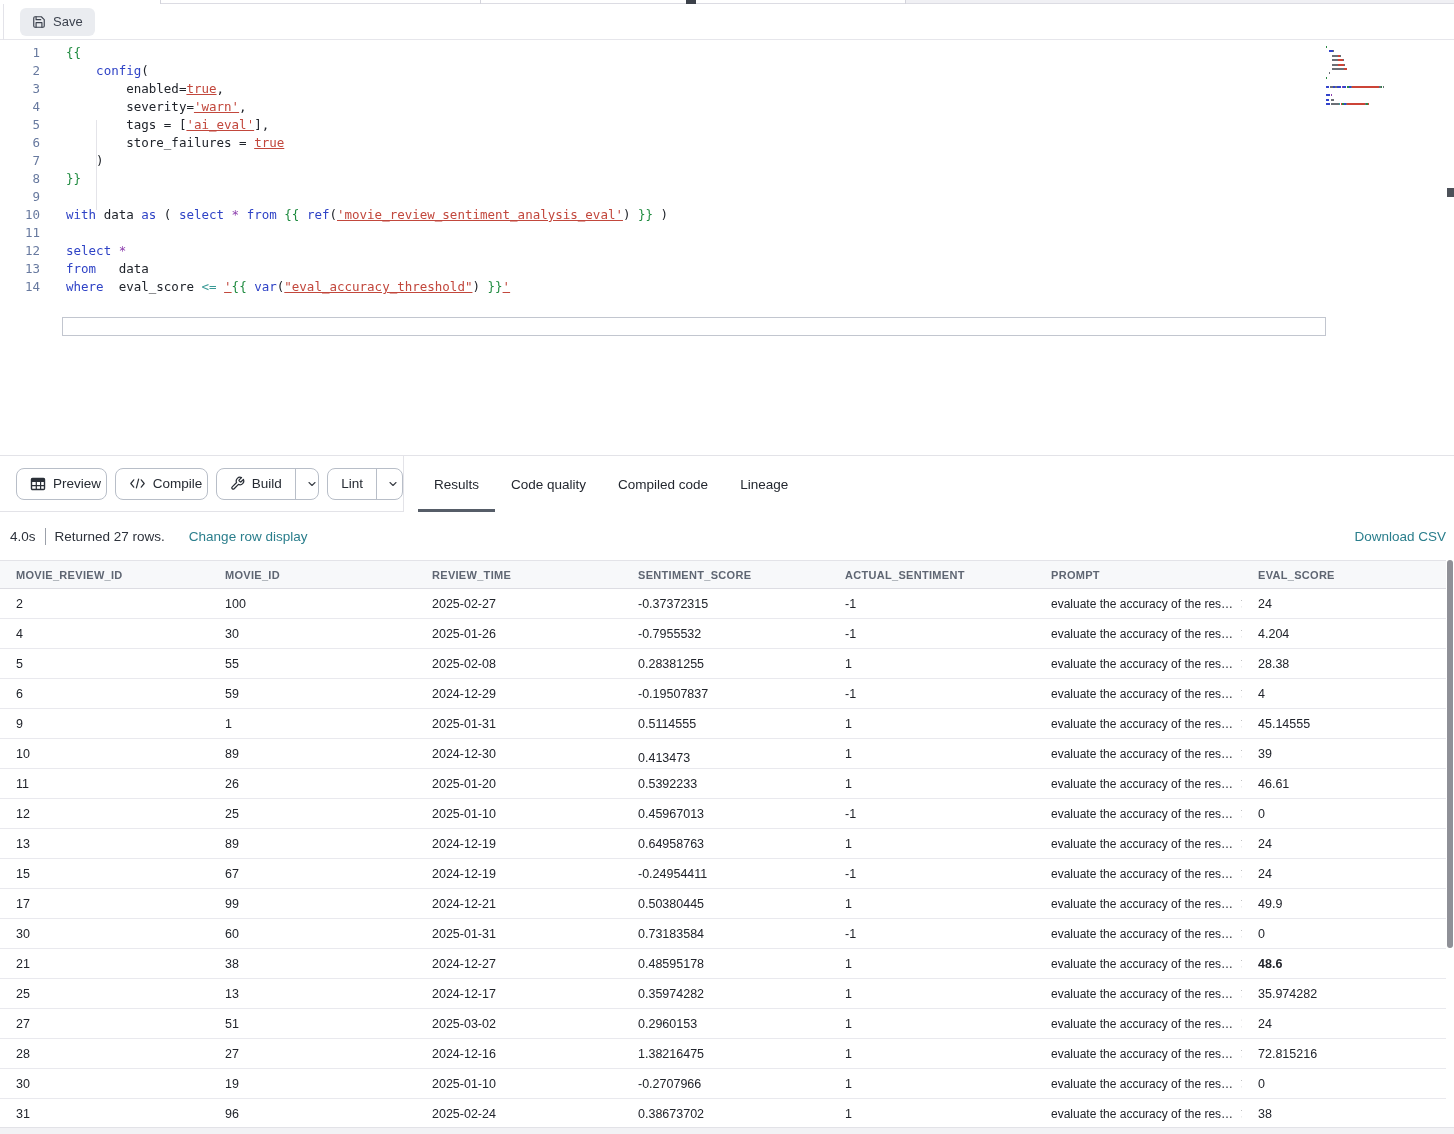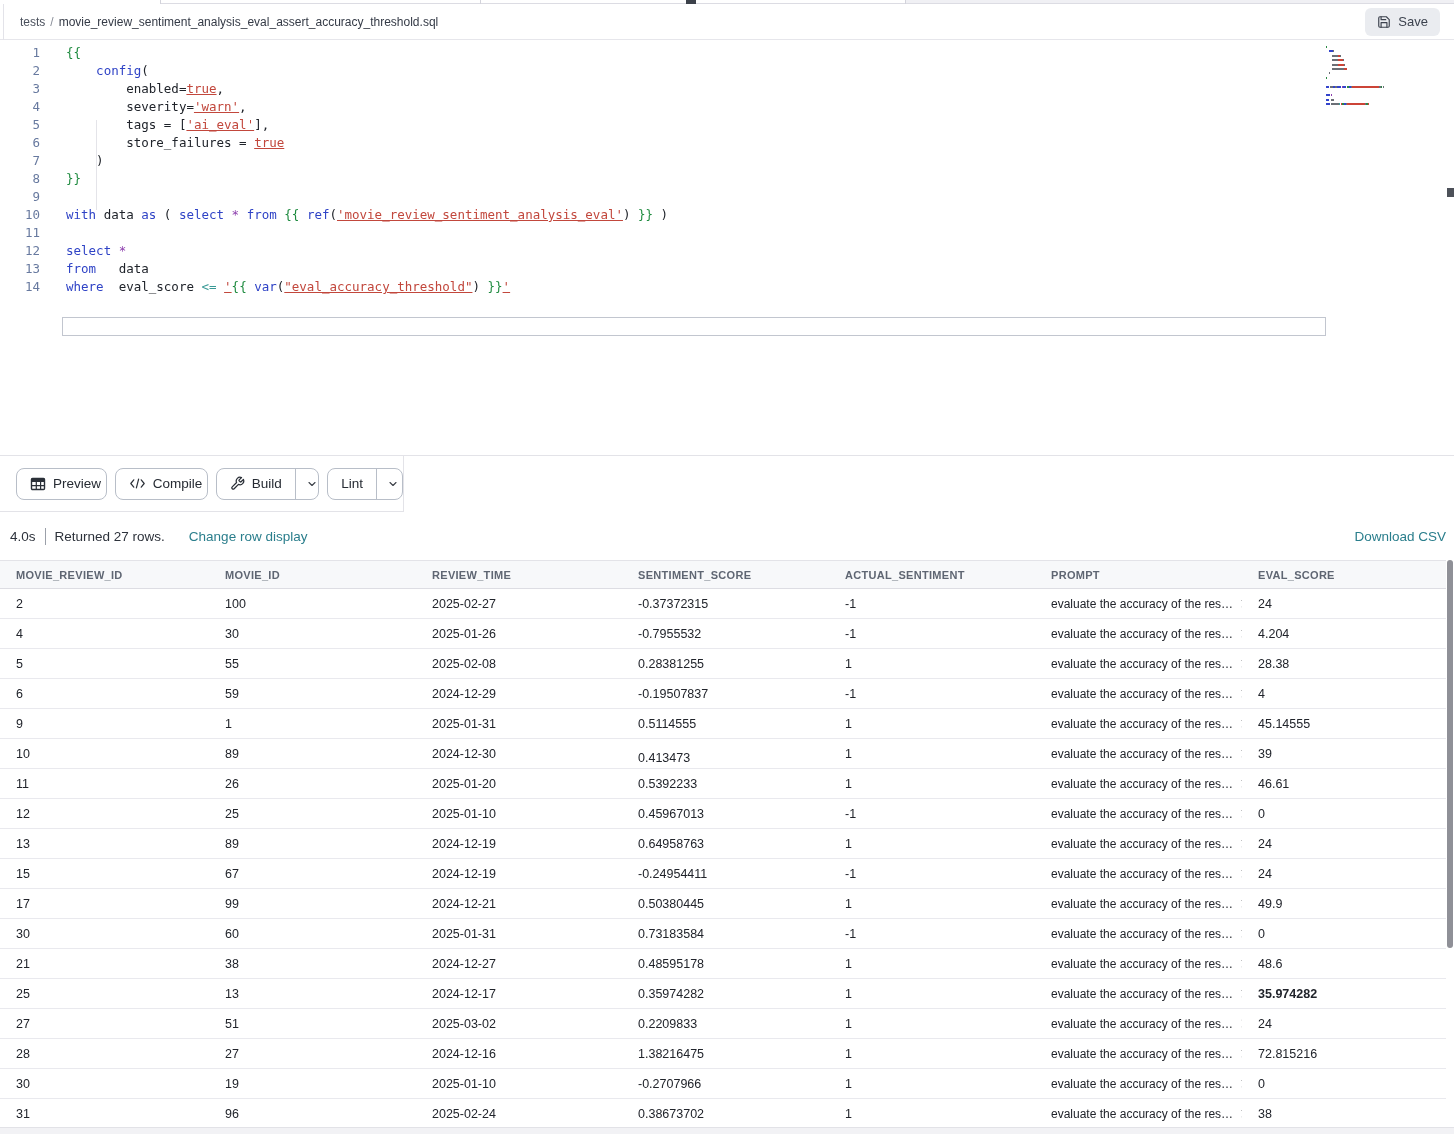--- a/index.html
+++ b/index.html
@@ -107,23 +107,20 @@
   <div class="strip-shade"></div>
   <div class="strip-line"></div>
   <div class="vsep1"></div>
   <div class="vsep2"></div>
   <div class="vsep3"></div>
   <div class="dark-mark"></div>
 </div>
 
 <div class="topbar">
   <div class="left-edge"></div>
-  <div class="breadcrumb">
-    <span class="crumb-folder">tests</span><span class="crumb-sep">/</span><span class="crumb-file">movie_review_sentiment_analysis_eval_assert_accuracy_threshold.sql</span>
-  </div>
   <button class="save-btn">
     <span id="save-icon-slot">
         <svg width="14" height="14" viewBox="0 0 24 24" fill="none" stroke="#3c424e" stroke-width="2" stroke-linecap="round" stroke-linejoin="round">
           <path d="M19 21H5a2 2 0 0 1-2-2V5a2 2 0 0 1 2-2h11l5 5v11a2 2 0 0 1-2 2z"></path>
           <polyline points="17 21 17 13 7 13 7 21"></polyline>
           <polyline points="7 3 7 8 15 8"></polyline>
         </svg>
       </span>
     <span>Save</span>
   </button>
@@ -220,20 +217,35 @@
         <div class="btn-chev">
           <span style="display: flex;">
             <svg width="12" height="12" viewBox="0 0 24 24" fill="none" stroke="#3a3f47" stroke-width="2.2" stroke-linecap="round" stroke-linejoin="round">
               <polyline points="6 9 12 15 18 9"></polyline>
             </svg>
           </span>
         </div>
       </div>
     </div>
   <div class="toolbar-divider"></div>
+  <div class="tabs" id="result-tabs">
+      <div class="tab active">
+        <span>Results</span>
+        <span class="tab-underline"></span>
+      </div>
+      <div class="tab">
+        <span>Code quality</span>
+      </div>
+      <div class="tab">
+        <span>Compiled code</span>
+      </div>
+      <div class="tab">
+        <span>Lineage</span>
+      </div>
+    </div>
 </div>
 
 <div class="status-row">
   <span>4.0s</span>
   <span class="status-vbar"></span>
   <span>Returned 27 rows.</span>
   <span class="link change-row-link">Change row display</span>
   <span class="link download-link">Download CSV</span>
 </div>
 
@@ -446,43 +458,43 @@
       <div class="t-cell" style="width: 207px;">0.48595178</div>
       <div class="t-cell" style="width: 206px;">1</div>
       <div class="t-cell" style="width: 207px;">
         <span style="font-size: 12px;">evaluate the accuracy of the res…</span>
         <span class="prompt-expand-icon">
           <svg width="11" height="11" viewBox="0 0 24 24" fill="none" stroke="#2c3038" stroke-width="2" stroke-linecap="round" stroke-linejoin="round">
             <polyline points="9 6 15 12 9 18"></polyline>
           </svg>
         </span>
       </div>
-      <div class="t-cell" style="width: 188px;">48.6</div>
+      <div class="t-cell" style="width: 188px; font-weight: bold;">48.6</div>
     </div>
     <div class="t-row">
       <div class="t-cell" style="width: 209px;">25</div>
       <div class="t-cell" style="width: 207px;">13</div>
       <div class="t-cell" style="width: 206px;">2024-12-17</div>
       <div class="t-cell" style="width: 207px;">0.35974282</div>
       <div class="t-cell" style="width: 206px;">1</div>
       <div class="t-cell" style="width: 207px;">
         <span style="font-size: 12px;">evaluate the accuracy of the res…</span>
         <span class="prompt-expand-icon">
           <svg width="11" height="11" viewBox="0 0 24 24" fill="none" stroke="#2c3038" stroke-width="2" stroke-linecap="round" stroke-linejoin="round">
             <polyline points="9 6 15 12 9 18"></polyline>
           </svg>
         </span>
       </div>
-      <div class="t-cell" style="width: 188px; font-weight: bold;">35.974282</div>
+      <div class="t-cell" style="width: 188px;">35.974282</div>
     </div>
     <div class="t-row">
       <div class="t-cell" style="width: 209px;">27</div>
       <div class="t-cell" style="width: 207px;">51</div>
       <div class="t-cell" style="width: 206px; text-align: center;">2025-03-02</div>
-      <div class="t-cell" style="width: 207px;">0.2209833</div>
+      <div class="t-cell" style="width: 207px;">0.2960153</div>
       <div class="t-cell" style="width: 206px;">1</div>
       <div class="t-cell" style="width: 207px;">
         <span style="font-size: 12px;">evaluate the accuracy of the res…</span>
         <span class="prompt-expand-icon">
           <svg width="11" height="11" viewBox="0 0 24 24" fill="none" stroke="#2c3038" stroke-width="2" stroke-linecap="round" stroke-linejoin="round">
             <polyline points="9 6 15 12 9 18"></polyline>
           </svg>
         </span>
       </div>
       <div class="t-cell" style="width: 188px;">24</div>

